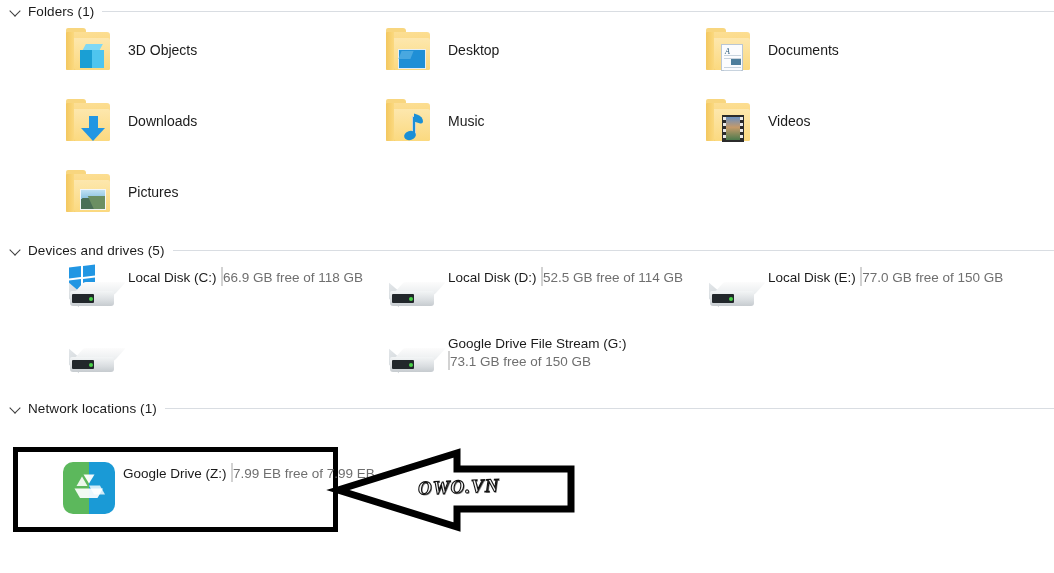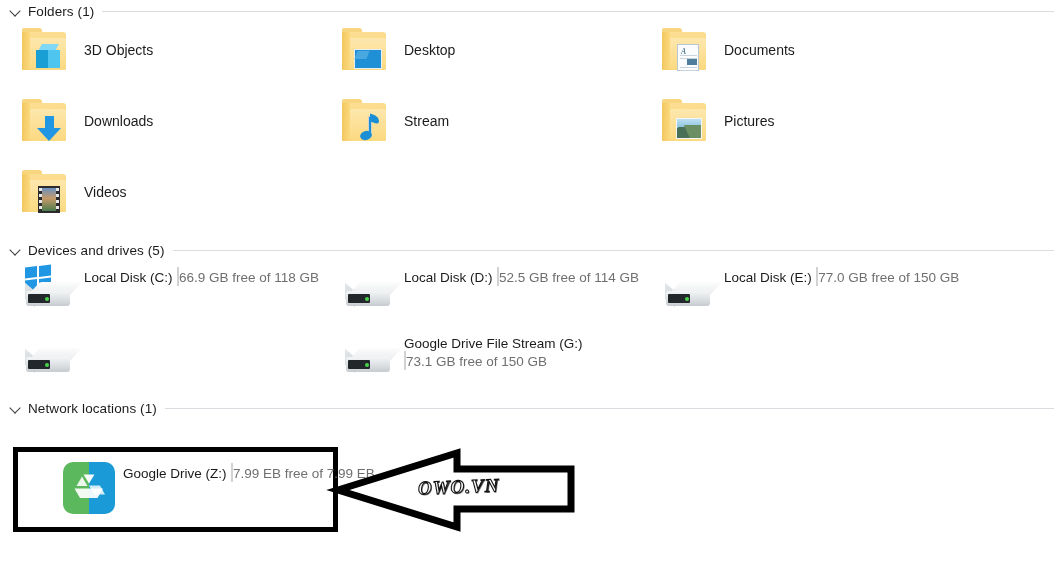--- a/index.html
+++ b/index.html
@@ -49,20 +49,21 @@
     background: #d9dde2;
     margin-left: 8px;
     margin-right: 0;
   }
 
   
   .grid {
     display: flex;
     flex-wrap: wrap;
     padding-left: 18px;
+    margin-left: 44px;
   }
   .folder-item {
     width: 320px;
     height: 71px;
     display: flex;
     align-items: flex-start;
     padding-top: 6px;
   }
   .folder-label {
     font-size: 14px;
@@ -380,37 +381,21 @@
         <span class="spine"></span>
         <span class="front"></span>
       <span class="ov">
           <span class="note">
             <span class="bar"></span>
             <span class="flag"></span>
             <span class="ball"></span>
           </span>
         </span>
     </span>
-    <span class="folder-label">Stream</span>
-  </div>
-
-  <div class="folder-item">
-    <span class="ficon">
-      <span class="tab"></span>
-        <span class="back"></span>
-        <span class="spine"></span>
-        <span class="front"></span>
-      <span class="ov">
-          <span class="photo">
-            <span class="hill"></span>
-            <span class="hill2"></span>
-          </span>
-        </span>
-    </span>
-    <span class="folder-label">Pictures</span>
+    <span class="folder-label">Music</span>
   </div>
 
   <div class="folder-item">
     <span class="ficon">
       <span class="tab"></span>
         <span class="back"></span>
         <span class="spine"></span>
         <span class="front"></span>
       <span class="ov">
           <span class="film">
@@ -422,20 +407,36 @@
         <span class="perf" style="left:18px;top:2px"></span>
             <span class="perf" style="left:18px;top:8px"></span>
         <span class="perf" style="left:18px;top:14px"></span>
             <span class="perf" style="left:18px;top:20px"></span>
       </span>
         </span>
     </span>
     <span class="folder-label">Videos</span>
   </div>
 
+  <div class="folder-item">
+    <span class="ficon">
+      <span class="tab"></span>
+        <span class="back"></span>
+        <span class="spine"></span>
+        <span class="front"></span>
+      <span class="ov">
+          <span class="photo">
+            <span class="hill"></span>
+            <span class="hill2"></span>
+          </span>
+        </span>
+    </span>
+    <span class="folder-label">Pictures</span>
+  </div>
+
 </div>
 
 <div class="section-head" style="margin-top:4px;">
   <span class="chev"></span>
   <span class="section-title">Devices and drives (5)</span>
   <span class="section-rule"></span>
 </div>
 
 <div class="grid">
 

